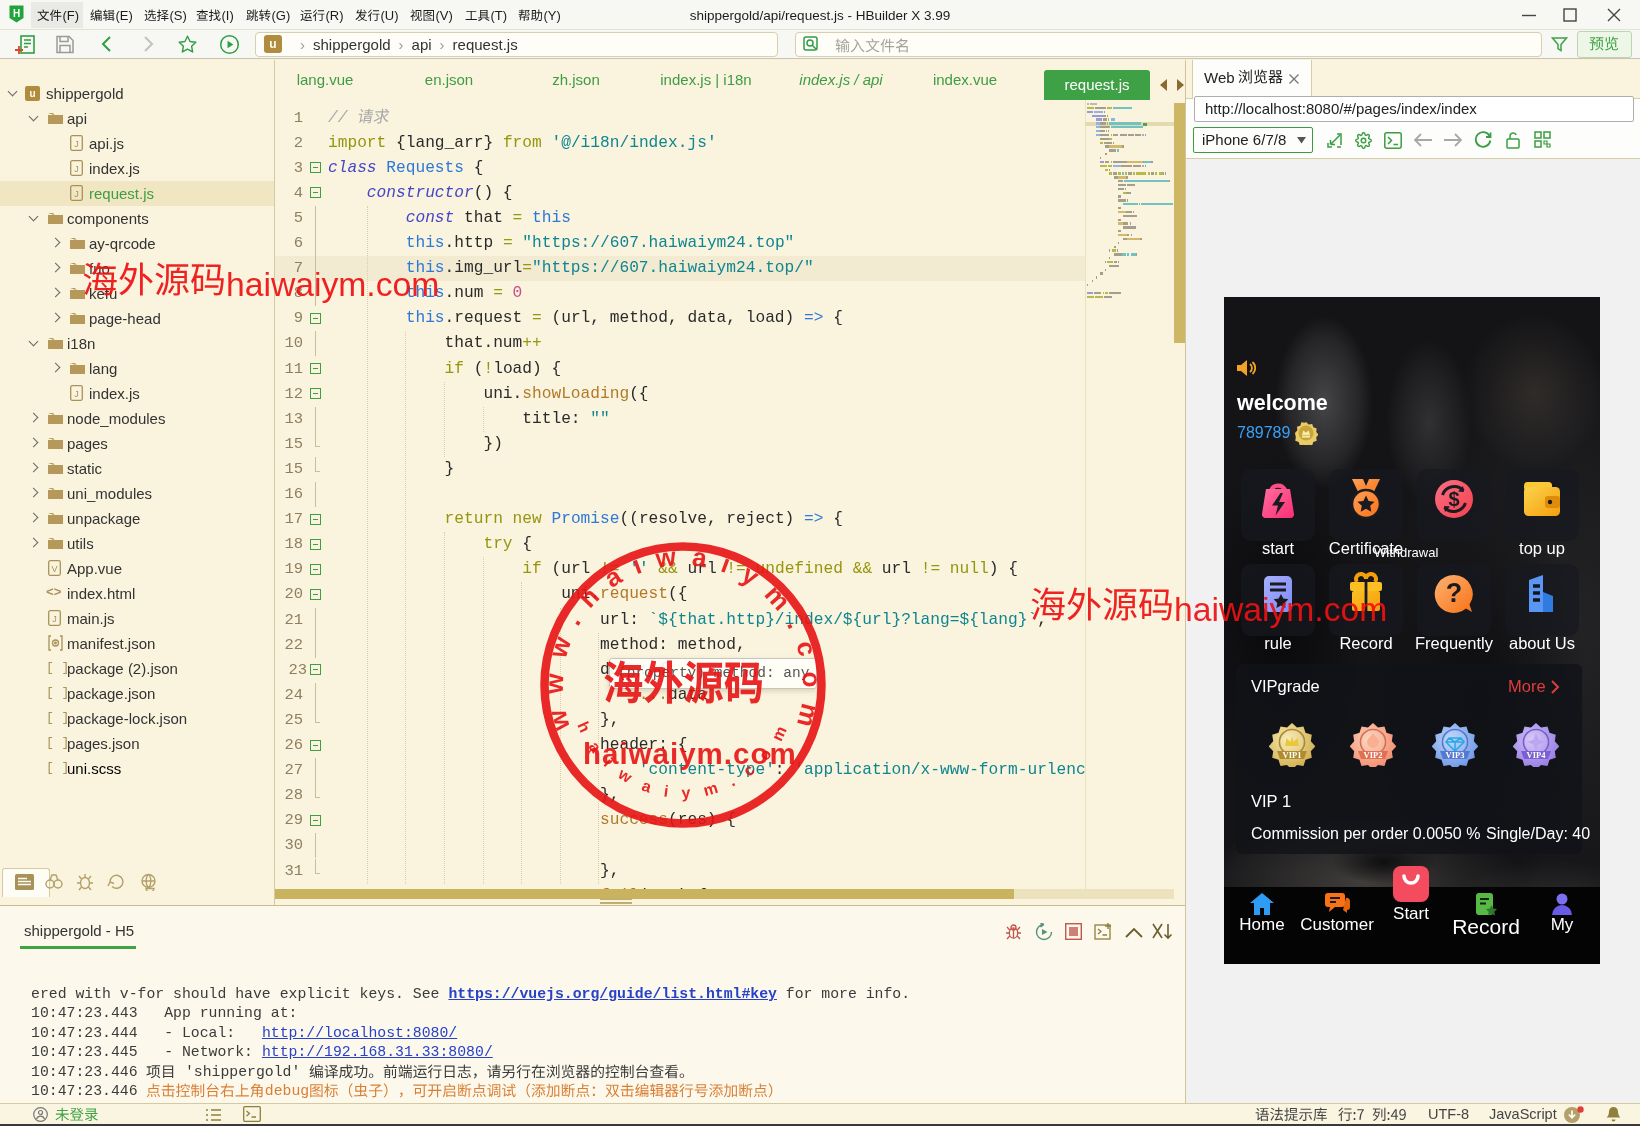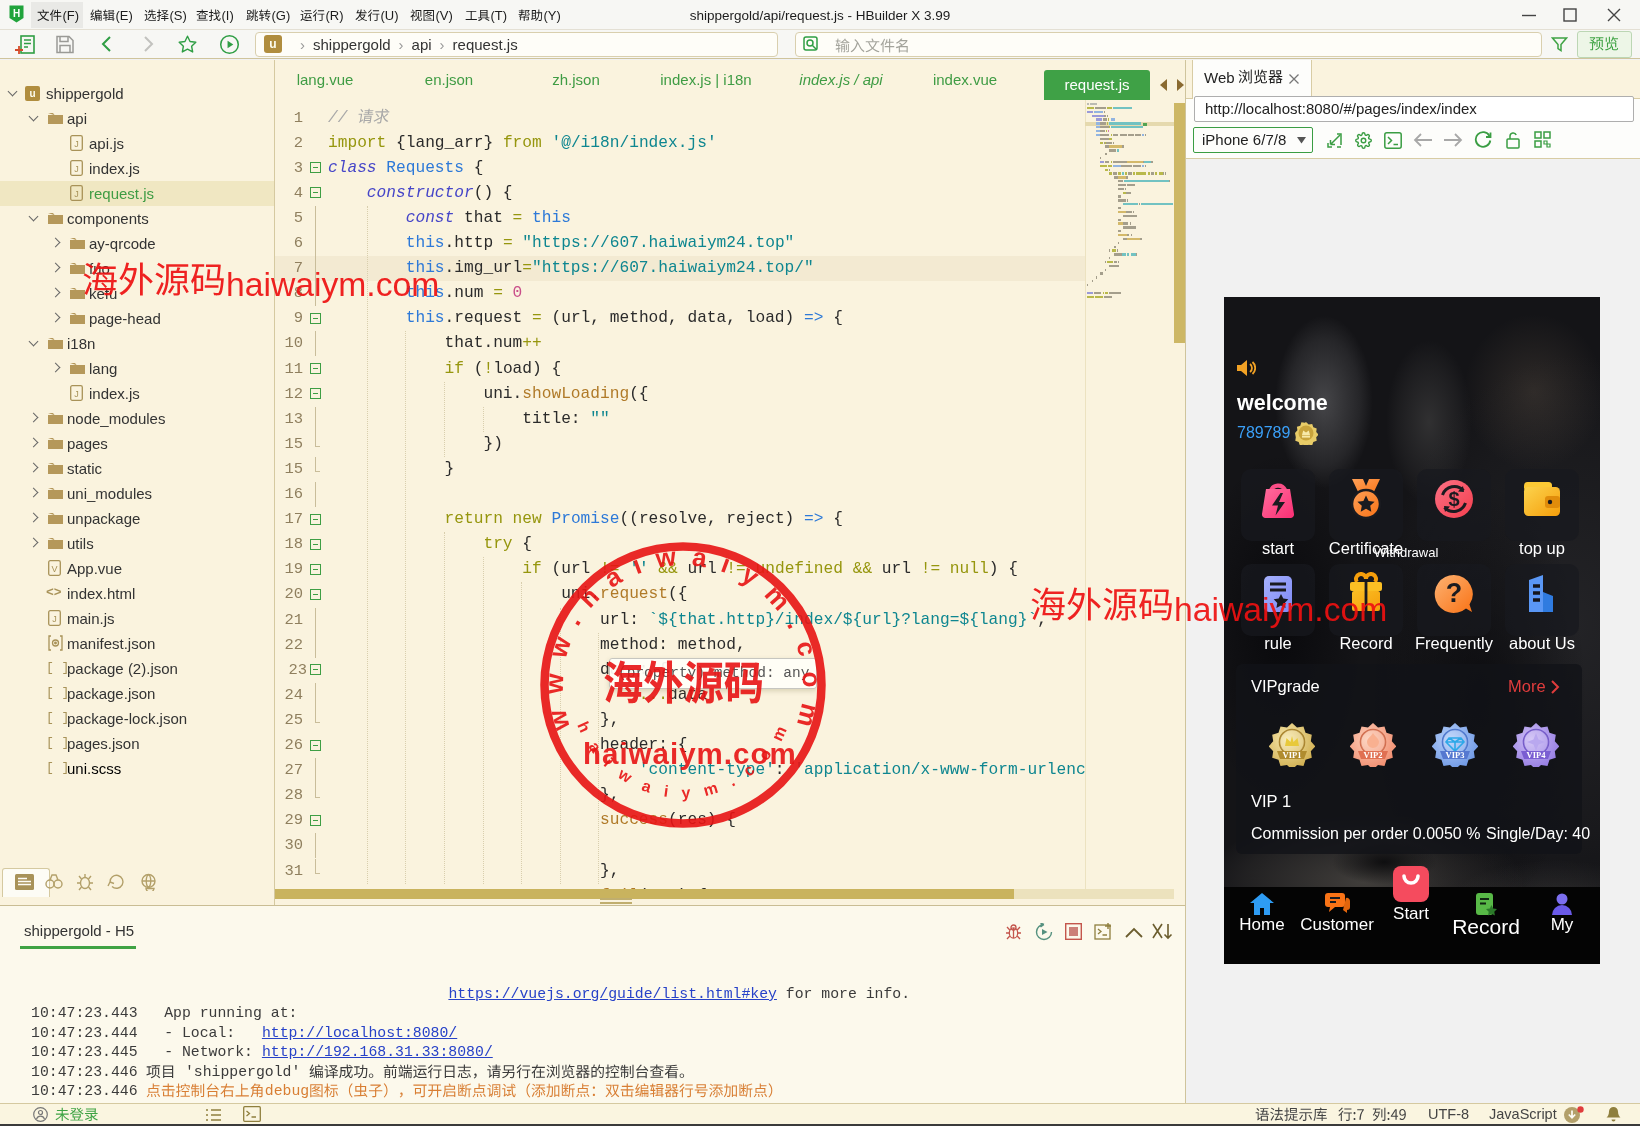--- a/index.html
+++ b/index.html
@@ -608,21 +608,22 @@
       <path d="M4 7 L7 9.5 L4 12 M8.5 13 H13"></path>
       <path d="M14 1 v6 M11 4 h6" stroke-width="1.4"></path>
     </svg>
     <svg class="abs" style="left:1125px;top:21px" width="18" height="11" viewBox="0 0 18 11" fill="none" stroke="#6b5d2e" stroke-width="1.8">
       <path d="M1 10 L9 2 L17 10"></path>
     </svg>
     <svg class="abs" style="left:1152px;top:17px" width="21" height="17" viewBox="0 0 21 17" fill="none" stroke="#6b5d2e" stroke-width="1.6">
       <path d="M1 1 L10 15 M10 1 L1 15"></path>
       <path d="M16 1 V15 M12.5 11.5 L16 15 L19.5 11.5"></path>
     </svg>
-    <div class="conline" style="left:448.4px;top:78.9px;color:#2742c8;text-decoration:underline;">https://vuejs.org/guide/list.html#key</div>
+    <div class="conline" style="left:31.0px;top:78.9px;color:#3b3b3b;">ered with v-for should have explicit keys. See </div>
+    <div class="conline" style="left:448.4px;top:78.9px;color:#2742c8;text-decoration:underline;font-weight:bold;">https://vuejs.org/guide/list.html#key</div>
     <div class="conline" style="left:776.9px;top:78.9px;color:#3b3b3b;"> for more info.</div>
     <div class="conline" style="left:31.0px;top:98.3px;color:#3b3b3b;">10:47:23.443   App running at:</div>
     <div class="conline" style="left:31.0px;top:117.7px;color:#3b3b3b;">10:47:23.444   - Local:   </div>
     <div class="conline" style="left:261.9px;top:117.7px;color:#2742c8;text-decoration:underline;">http://localhost:8080/</div>
     <div class="conline" style="left:31.0px;top:137.1px;color:#3b3b3b;">10:47:23.445   - Network: </div>
     <div class="conline" style="left:261.9px;top:137.1px;color:#2742c8;text-decoration:underline;">http://192.168.31.33:8080/</div>
     <div class="conline" style="left:31.0px;top:156.5px;color:#3b3b3b;">10:47:23.446 </div>
     <div class="abs" style="left:146.4px;top:157.7px"><svg class="" width="32" height="18" viewBox="0 -13.0 32 18" style="overflow:visible">
         <g fill="#3b3b3b" transform="translate(0,0)">
           <path transform="translate(0.0,0) scale(0.01480,-0.01480)" d="M618 500V289C618 184 591 56 319 -19C335 -34 357 -61 366 -77C649 12 693 158 693 289V500ZM689 91C766 41 864 -31 911 -79L961 -26C913 21 813 90 736 138ZM29 184 48 106C140 137 262 179 379 219L369 284L247 247V650H363V722H46V650H172V225ZM417 624V153H490V556H816V155H891V624H655C670 655 686 692 702 728H957V796H381V728H613C603 694 591 656 578 624Z"></path>

